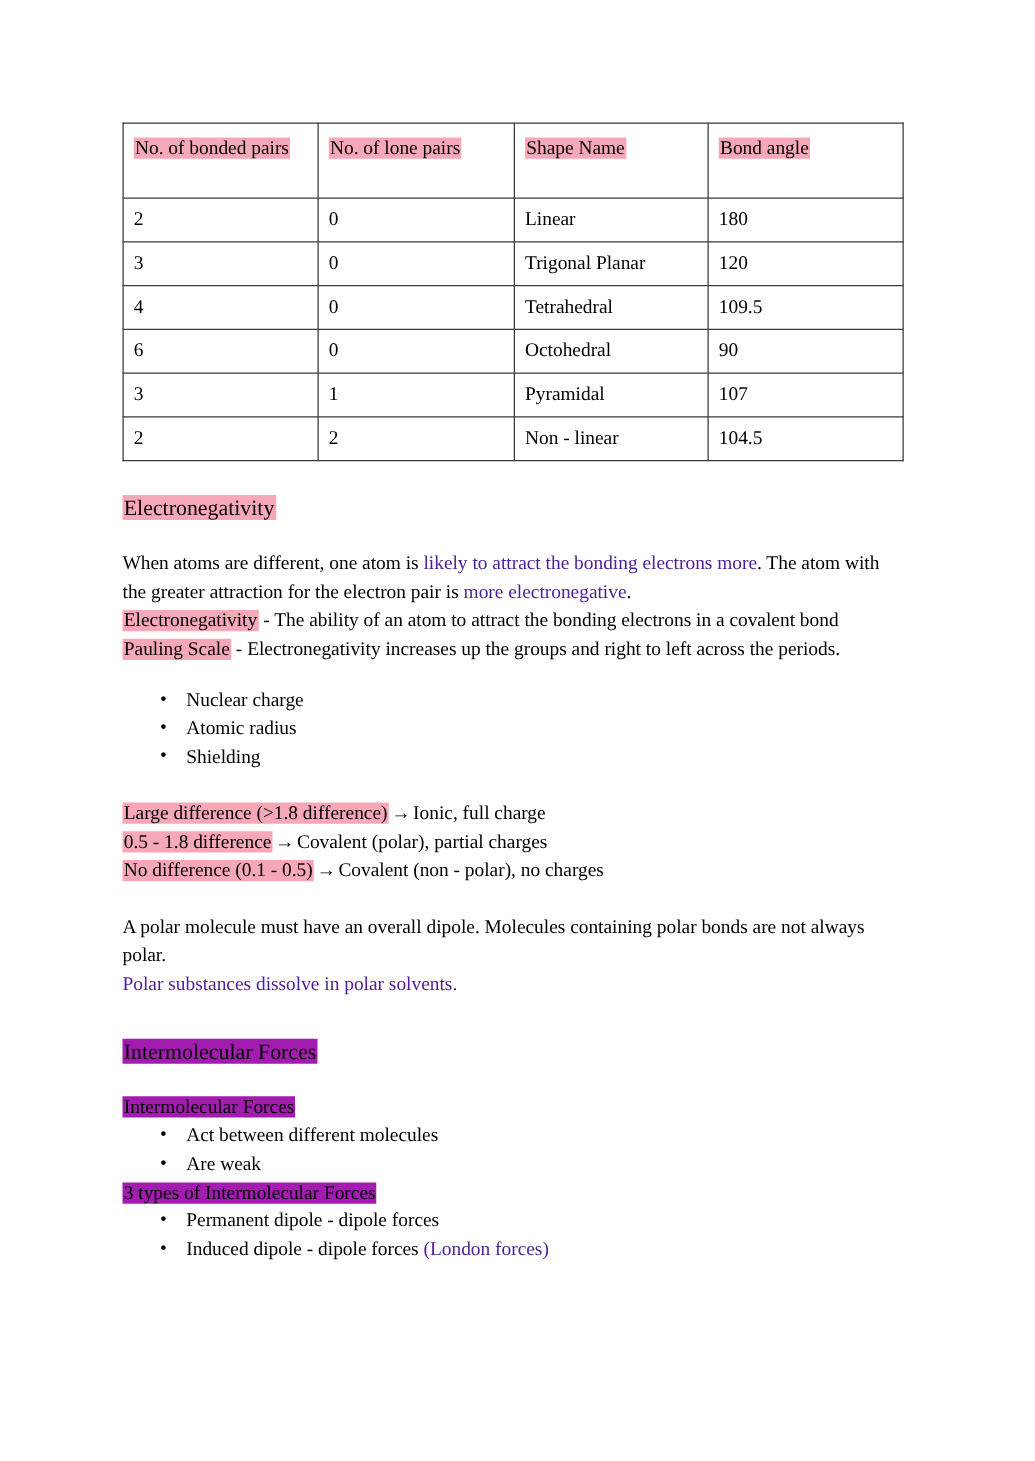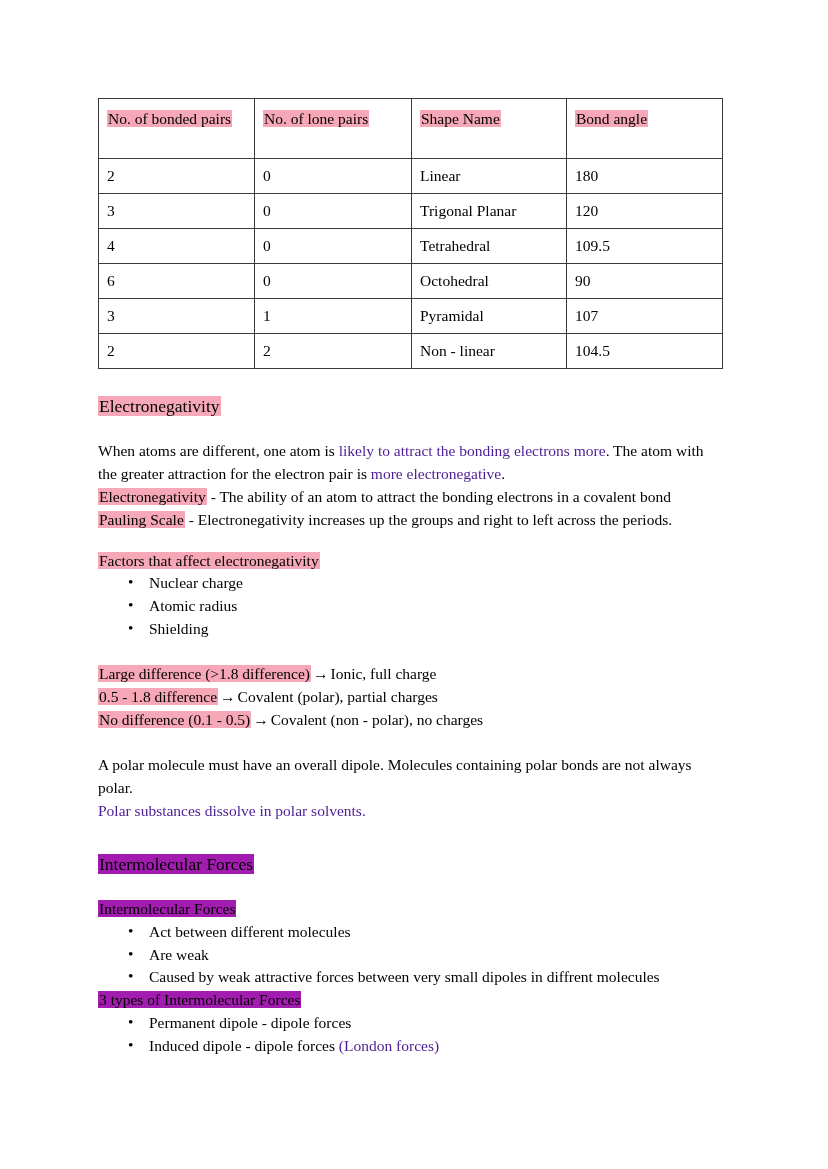--- a/index.html
+++ b/index.html
@@ -171,21 +171,20 @@
   <div class="gap-22"></div>
 
   <p class="para"><span>When atoms are different, one atom is </span><span class="pink-text">likely to attract the bonding electrons more</span><span>. The atom with the greater attraction for the electron pair is </span><span class="pink-text">more electronegative</span><span>.</span></p>
 
   <p class="para"><span class="hl-salmon">Electronegativity</span><span> - The ability of an atom to attract the bonding electrons in a covalent bond</span></p>
 
   <p class="para"><span class="hl-salmon">Pauling Scale</span><span> - Electronegativity increases up the groups and right to left across the periods.</span></p>
 
   <div class="gap-18"></div>
 
-  <p class="para"><span class="hl-salmon">Factors that affect electronegativity</span></p>
   <ul class="bullets">
     <li>Nuclear charge</li>
     <li>Atomic radius</li>
     <li>Shielding</li>
   </ul>
 
   <div class="gap-22"></div>
 
   <p class="para"><span class="hl-salmon">Large difference (&gt;1.8 difference)</span><span class="arrow">→</span><span>Ionic, full charge</span></p>
 
@@ -201,21 +200,20 @@
   <div class="gap-30"></div>
 
   <p class="h-section"><span class="hl-magenta">Intermolecular Forces</span></p>
 
   <div class="gap-22"></div>
 
   <p class="para"><span class="hl-magenta">Intermolecular Forces</span></p>
   <ul class="bullets">
     <li>Act between different molecules</li>
     <li>Are weak</li>
-    <li>Caused by weak attractive forces between very small dipoles in diffrent molecules</li>
   </ul>
 
   <p class="para"><span class="hl-magenta">3 types of Intermolecular Forces</span></p>
   <ul class="bullets">
     <li><span>Permanent dipole - dipole forces</span><span class="pink-text"></span></li>
     <li><span>Induced dipole - dipole forces</span><span class="pink-text"> (London forces)</span></li>
   </ul>
 
 </div>
 

